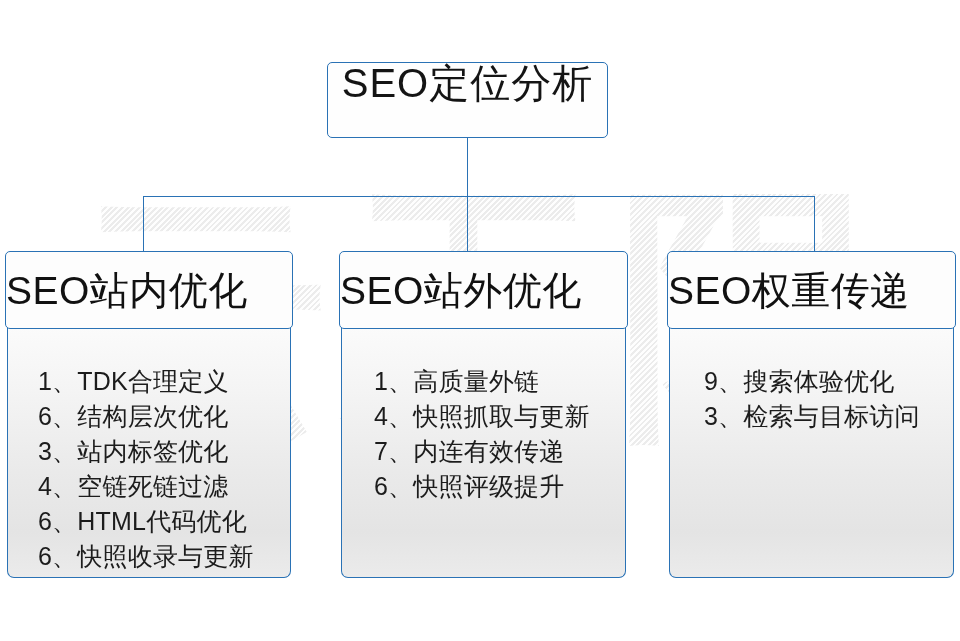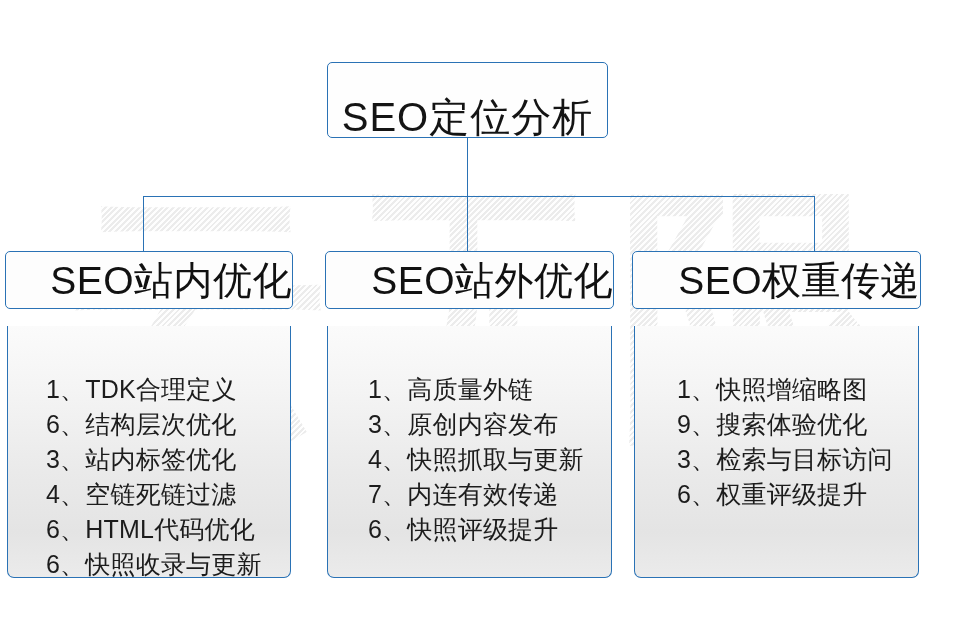--- a/index.html
+++ b/index.html
@@ -71,50 +71,50 @@
 
   .title-box {
     left: 327px;
     top: 62px;
     width: 281px;
     height: 76px;
     border: 1.4px solid #2a72b5;
     border-radius: 5px;
     background: #fefefe;
     display: flex;
-    align-items: flex-end;
+    align-items: flex-start;
     justify-content: center;
   }
   .title-box .label {
     font-size: 40px;
     color: #141414;
     letter-spacing: 1px;
     font-weight: 400;
     line-height: 1;
   }
 
   .col {
     position: absolute;
     z-index: 2;
   }
   .col-1 { left: 5px;   width: 288px; }
-  .col-2 { left: 325px; width: 289px; }
-  .col-3 { left: 632px; width: 289px; }
+  .col-2 { left: 339px; width: 289px; }
+  .col-3 { left: 667px; width: 289px; }
   .col { top: 251px; }
 
   .col-head {
     box-sizing: border-box;
     width: 100%;
-    height: 58px;
+    height: 78px;
     border: 1.4px solid #2a72b5;
     border-radius: 5px;
     background: #fdfdfd;
     display: flex;
     align-items: center;
-    justify-content: flex-end;
+    justify-content: flex-start;
     position: relative;
     z-index: 3;
   }
   .col-head .label {
     font-size: 39px;
     color: #111111;
     letter-spacing: 0.5px;
     line-height: 1;
   }
 
@@ -135,21 +135,21 @@
         #f4f4f4 26%,
         #eaeaea 58%,
         #e4e4e4 82%,
         #ebebeb 100%);
     padding: 30px 0 0 0;
     z-index: 2;
     overflow: hidden;
   }
   .col-body ol {
     list-style: none;
-    margin: 16px;
+    margin: 8px;
     padding: 0;
   }
   .col-body li {
     font-size: 25px;
     color: #1c1c1c;
     line-height: 35px;
     height: 35px;
     padding-left: 22px;
     letter-spacing: 0.2px;
     white-space: nowrap;
@@ -200,33 +200,30 @@
   </div>
 </div>
 
 <div class="col col-2">
   <div class="col-head">
     <span class="label">SEO站外优化</span>
   </div>
   <div class="col-body">
     <ol>
       <li>1、高质量外链</li>
-      <li>3、原创内容发布</li>
       <li>4、快照抓取与更新</li>
       <li>7、内连有效传递</li>
       <li>6、快照评级提升</li>
     </ol>
   </div>
 </div>
 
 <div class="col col-3">
   <div class="col-head">
     <span class="label">SEO权重传递</span>
   </div>
   <div class="col-body">
     <ol>
-      <li>1、快照增缩略图</li>
       <li>9、搜索体验优化</li>
       <li>3、检索与目标访问</li>
-      <li>6、权重评级提升</li>
     </ol>
   </div>
 </div>
 
 </body></html>

